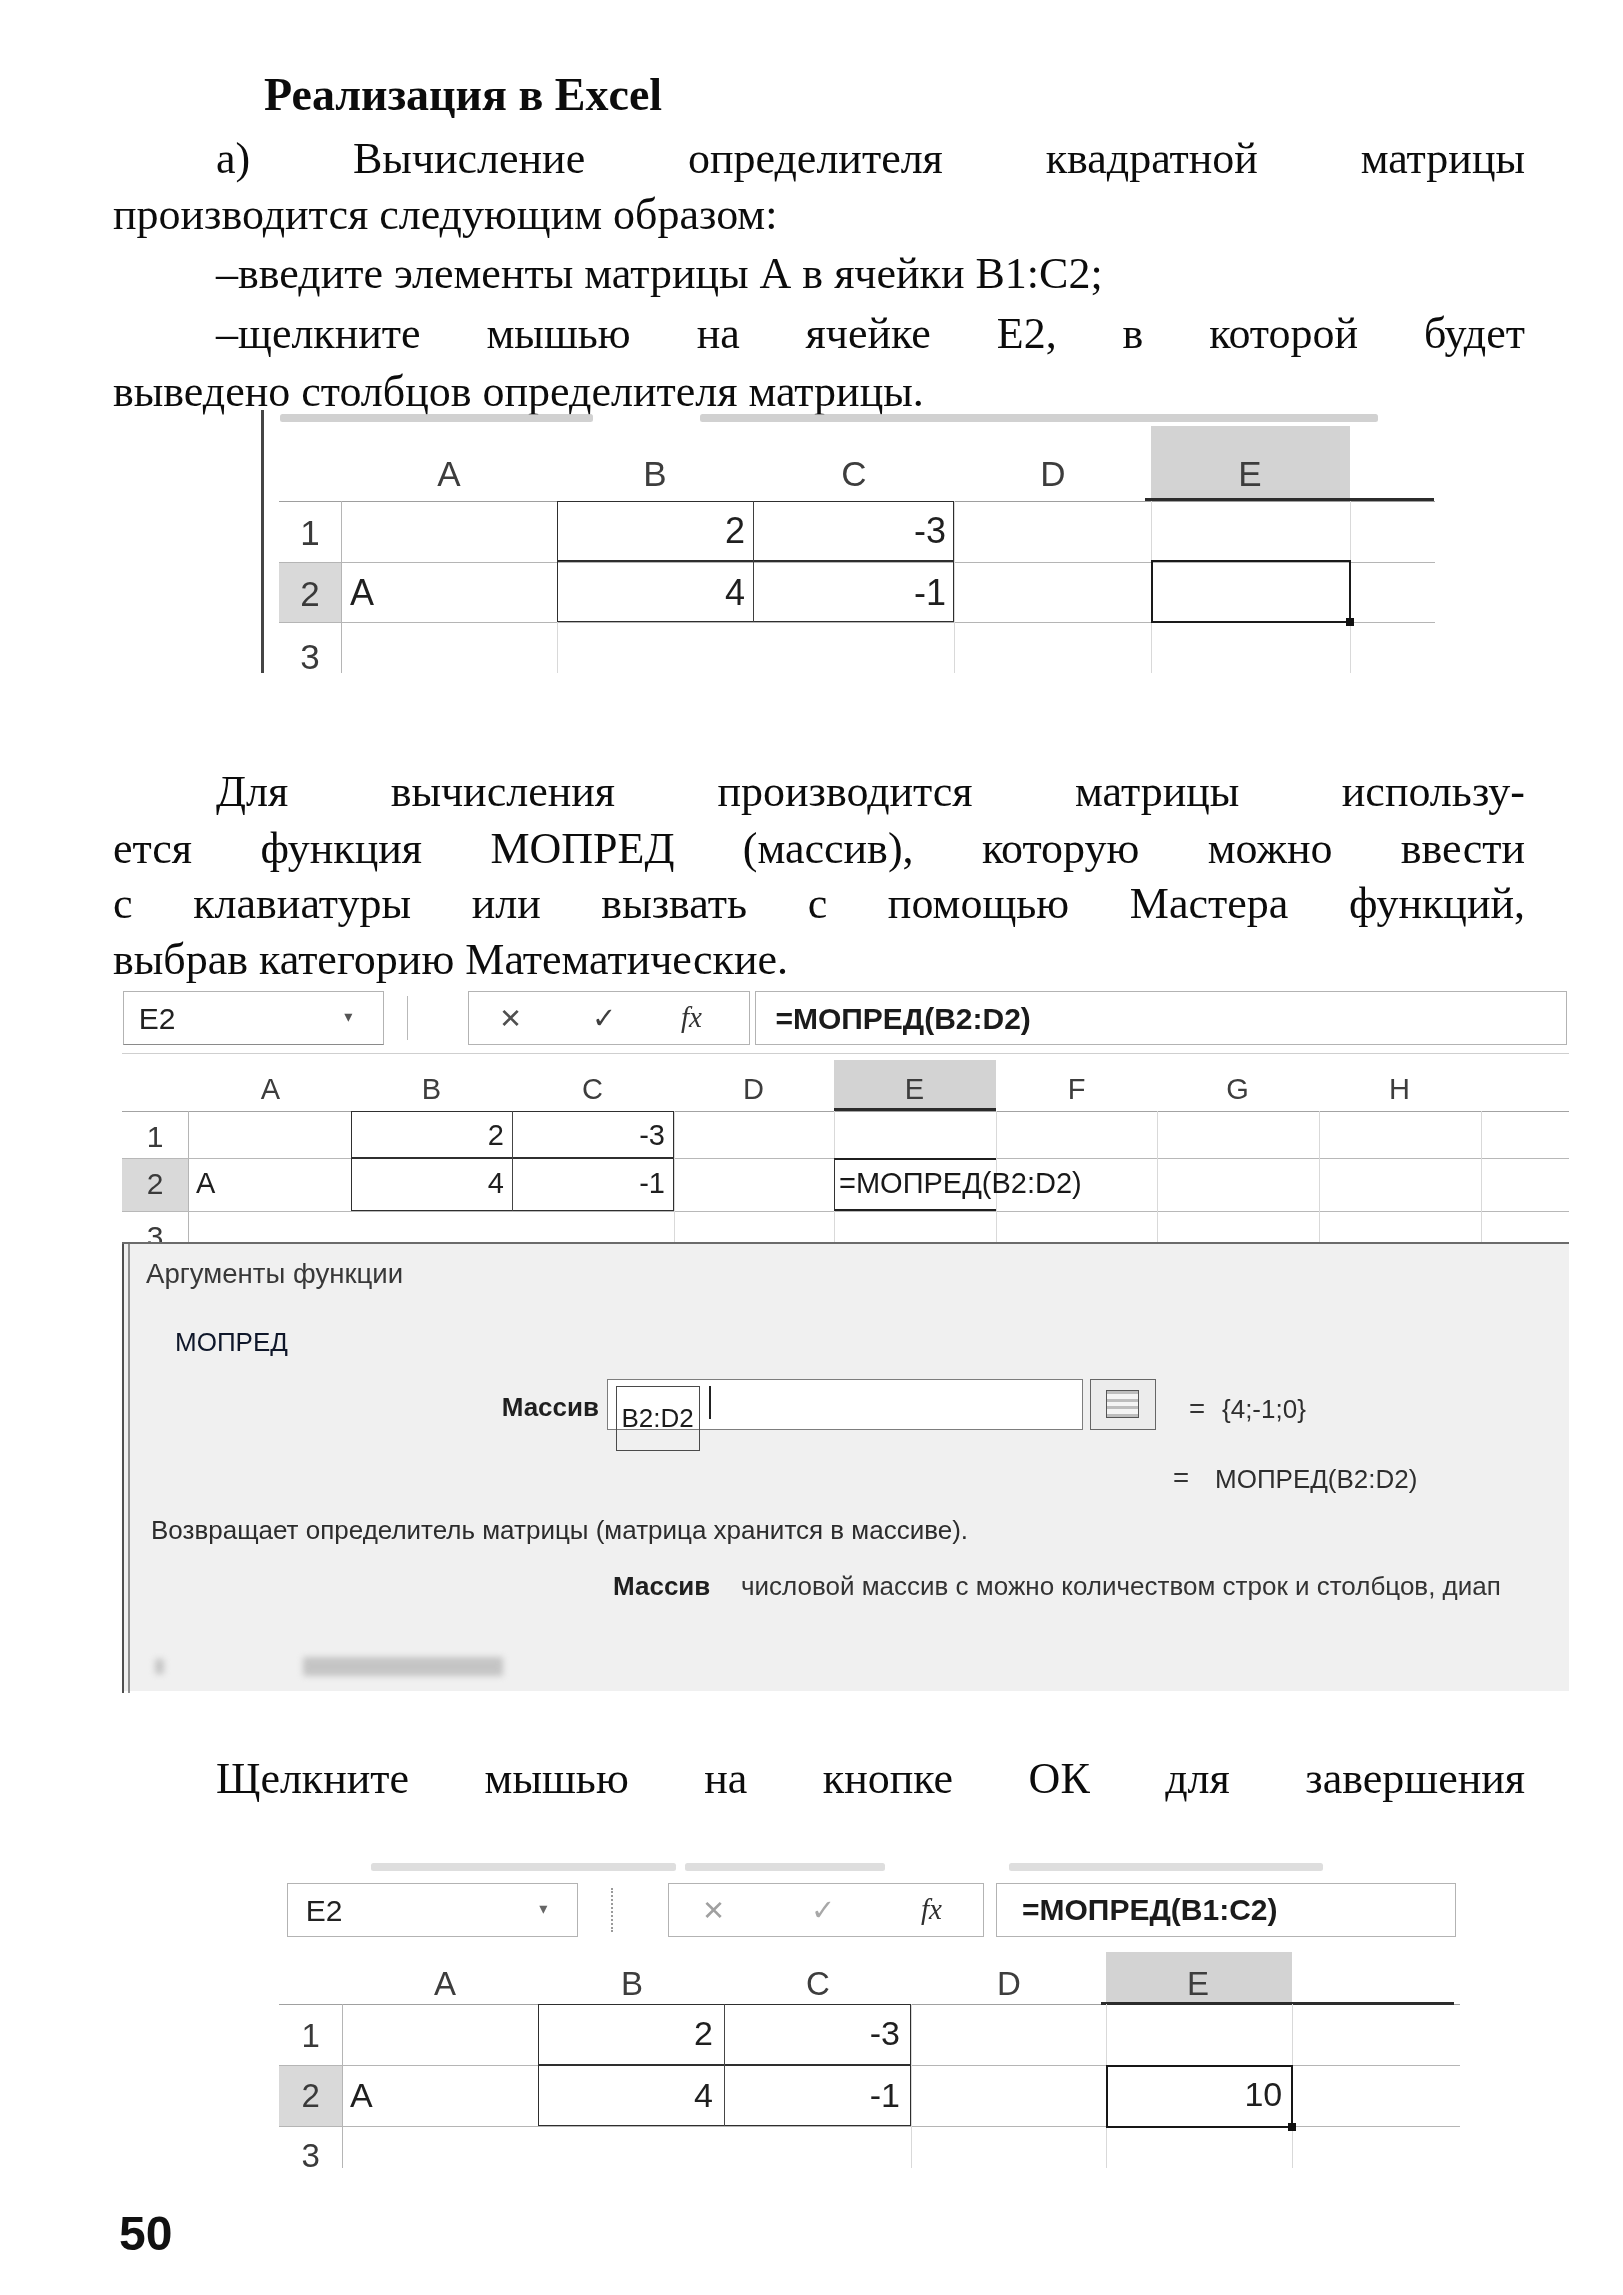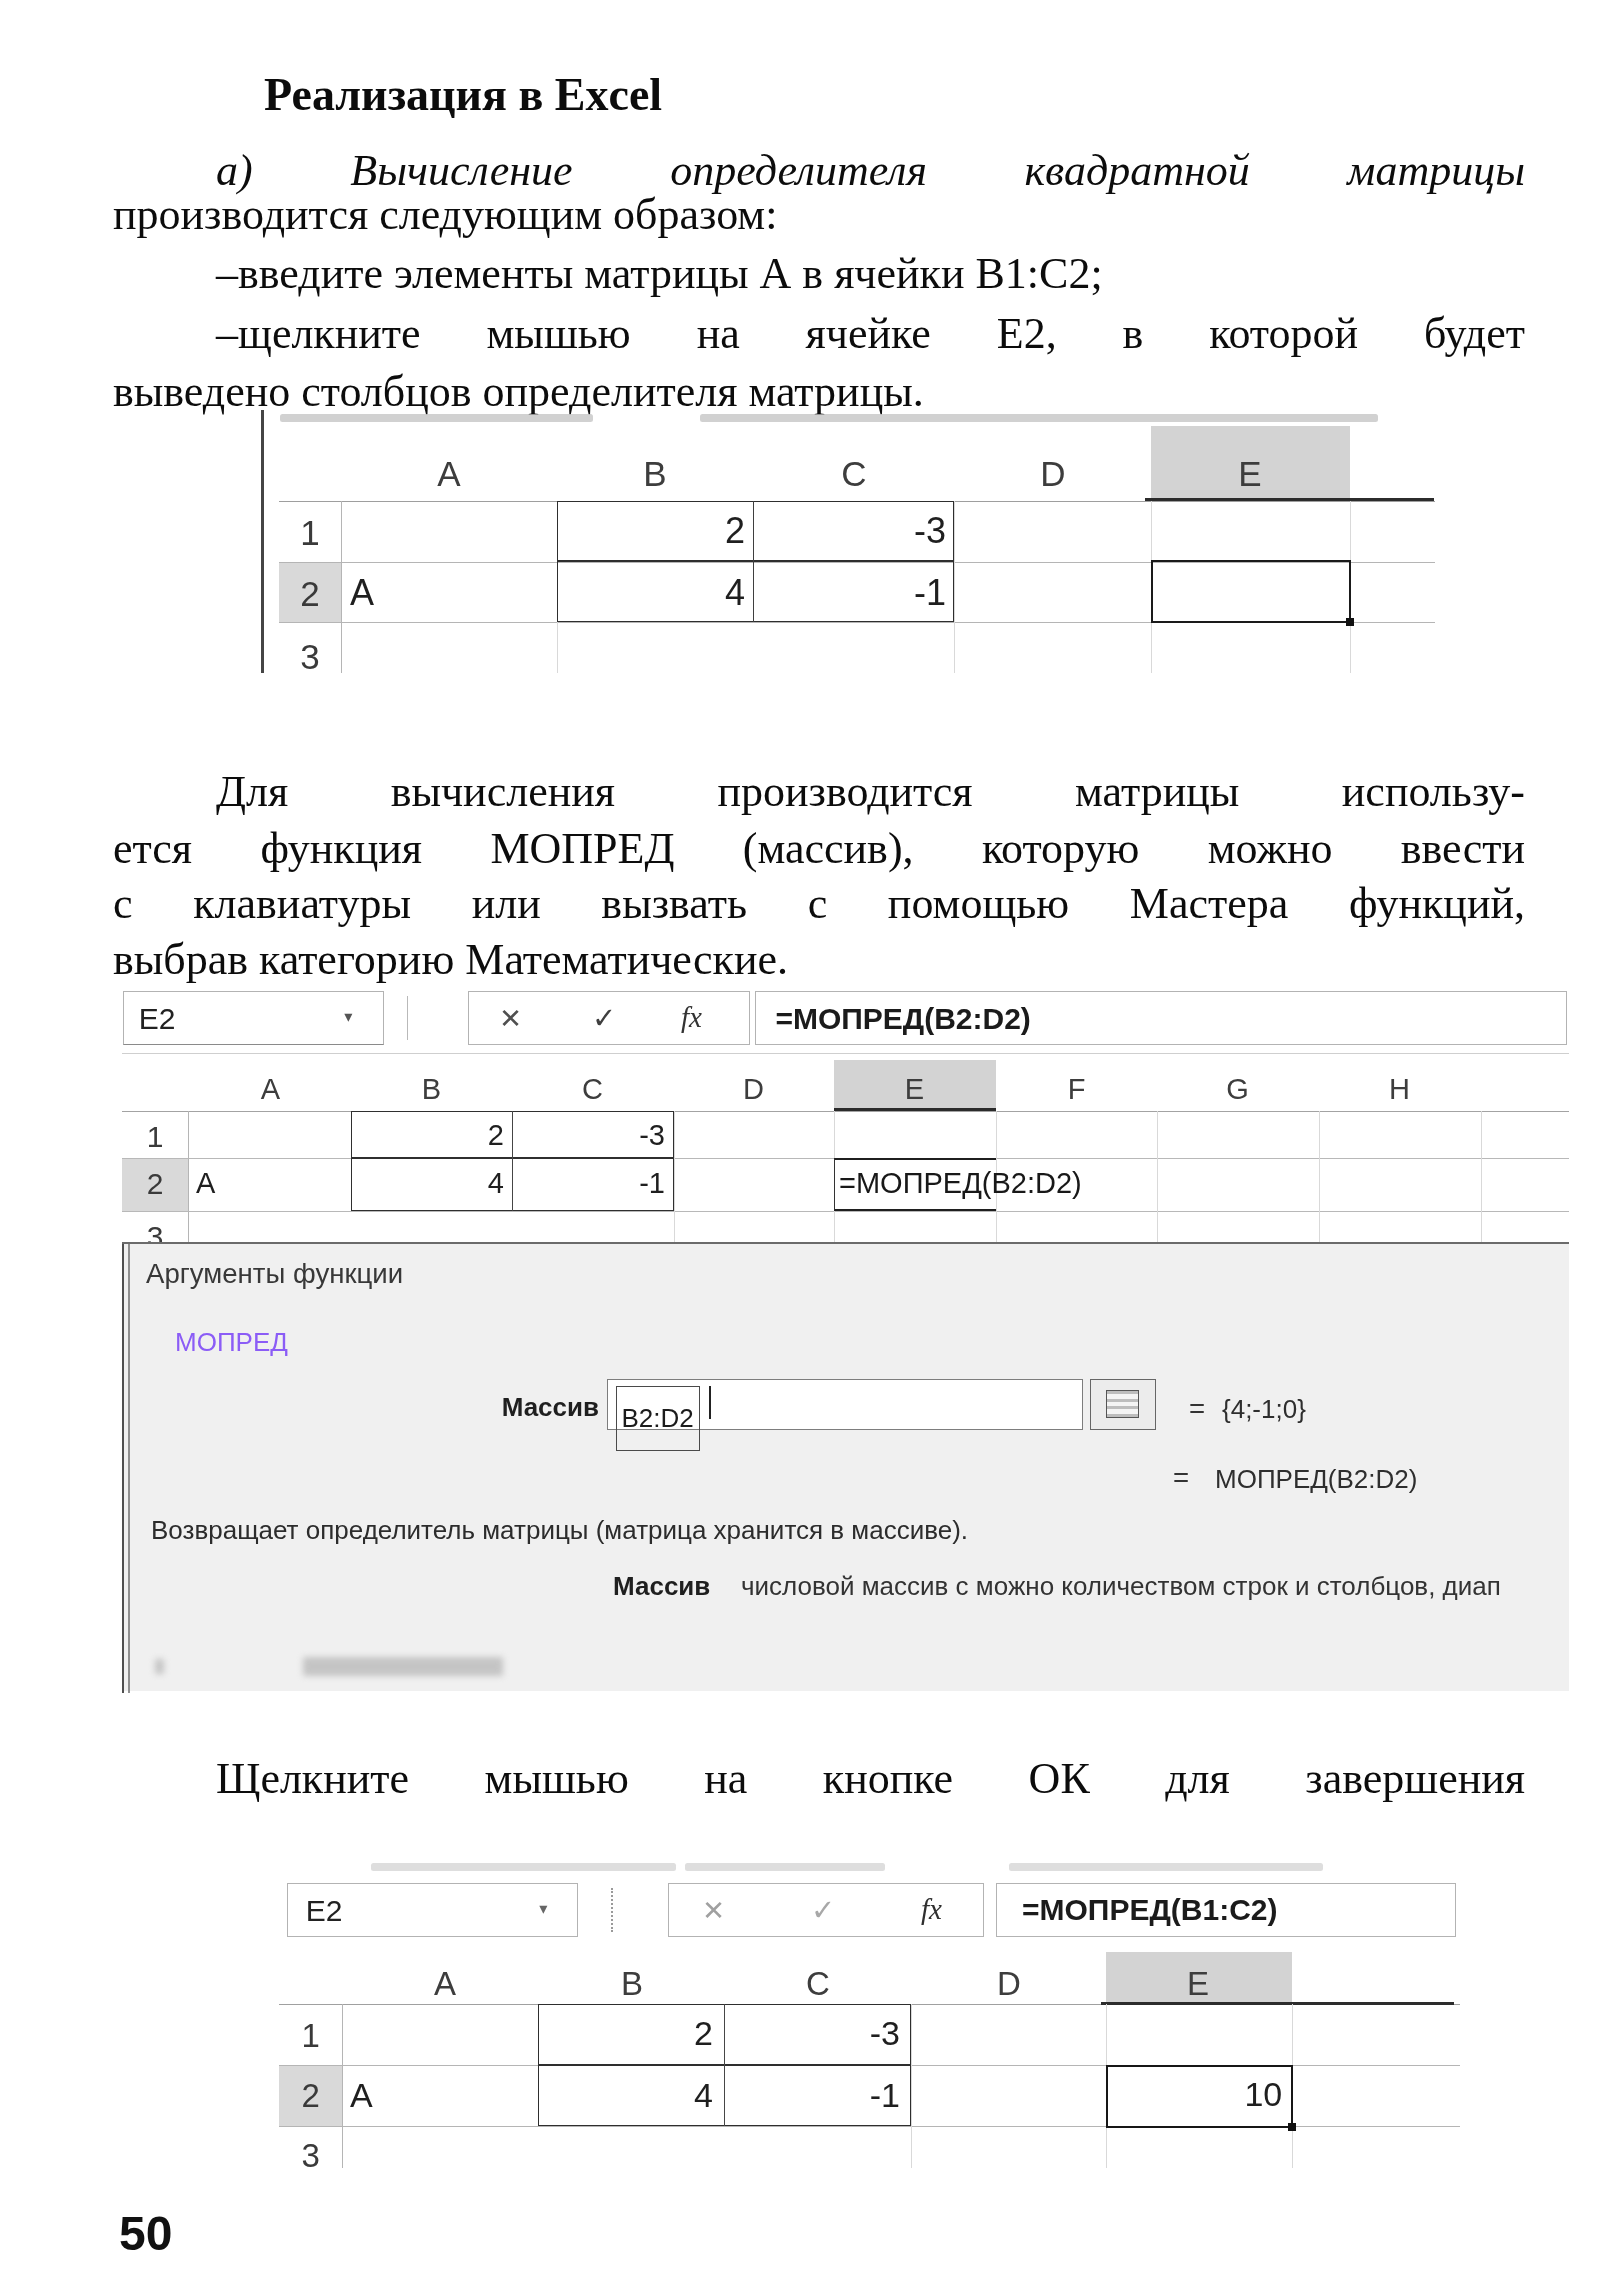--- a/index.html
+++ b/index.html
@@ -27,21 +27,21 @@
   
   .dlg-smudge{position:absolute;background:#9a9a9a;filter:blur(3.1px);opacity:.5;}
 </style>
 </head>
 <body>
 
 <div id="page">
 
   <div class="bl bold" style="top:68px;left:216px;width:1309px;font-size:46px;">Реализация в Excel</div>
 
-  <div class="bl ind just" style="top:144px;font-style:italic;">а) Вычисление определителя квадратной матрицы</div>
+  <div class="bl ind just" style="top:132px;">а) Вычисление определителя квадратной матрицы</div>
   <div class="bl left" style="top:188px;">производится следующим образом:</div>
   <div class="bl ind left" style="top:247px;">–введите элементы матрицы А в ячейки В1:С2;</div>
   <div class="bl ind just" style="top:307px;">–щелкните мышью на ячейке Е2, в которой будет</div>
   <div class="bl left" style="top:365px;">выведено столбцов определителя матрицы.</div>
 
   <div class="bl ind just" style="top:765px;">Для вычисления производится матрицы использу-</div>
   <div class="bl just" style="top:822px;">ется функция МОПРЕД (массив), которую можно ввести</div>
   <div class="bl just" style="top:877px;">с клавиатуры или вызвать с помощью Мастера функций,</div>
   <div class="bl left" style="top:933px;">выбрав категорию Математические.</div>
 
@@ -143,21 +143,21 @@
     <div class="cellv" style="left:390px;top:177px;width:153px;font-size:29px;text-align:right;">-1</div>
 
     <div class="abs" style="left:712px;top:168px;width:162px;height:53px;border-top:2.5px solid #1f1f1f;border-bottom:2.5px solid #1f1f1f;border-left:1.3px solid #333;box-sizing:border-box;"></div>
     <div class="cellv" style="left:717px;top:177px;font-size:29px;white-space:nowrap;color:#181818;">=МОПРЕД(B2:D2)</div>
 
     <div class="abs" style="left:0;top:252px;width:1447px;height:449px;background:#f0f0f0;border-top:2.5px solid #6b6b6b;box-sizing:border-box;">
       <div class="abs" style="left:0;top:0;width:1.9px;height:449px;background:#4f4f4f;"></div>
       <div class="abs" style="left:6.3px;top:0;width:1.3px;height:449px;background:#8f8f8f;"></div>
 
       <div class="abs xl" style="left:24px;top:13.8px;font-size:27.6px;color:#383838;">Аргументы функции</div>
-      <div class="abs xl" style="left:53px;top:83px;font-size:26px;color:#8b5cf6;">МОПРЕД</div>
+      <div class="abs xl" style="left:53px;top:83px;font-size:26px;color:#0f172a;">МОПРЕД</div>
 
       <div class="abs xl" style="left:372px;top:148px;width:105px;text-align:right;font-size:26px;font-weight:bold;color:#1f1f1f;">Массив</div>
 
       <div class="abs" style="left:485px;top:135px;width:476px;height:51px;background:#fff;border:1.3px solid #7d7d7d;box-sizing:border-box;">
         <span class="abs xl" style="left:7.5px;top:6.3px;font-size:26px;color:#1c1c1c;border:1.3px solid #4a4a4a;padding:16px 5px;">B2:D2</span>
         <span class="abs" style="left:101px;top:6.3px;width:1.9px;height:33px;background:#222;"></span>
       </div>
       <div class="abs" style="left:968px;top:135px;width:66px;height:51px;background:#ececec;border:1.3px solid #666;box-sizing:border-box;">
         <div class="abs" style="left:15px;top:10px;width:33px;height:27.6px;border:1.3px solid #555;background:repeating-linear-gradient(180deg,#bdbdbd 0 3.1px,#f4f4f4 3.1px 7.5px);box-sizing:border-box;"></div>
       </div>

